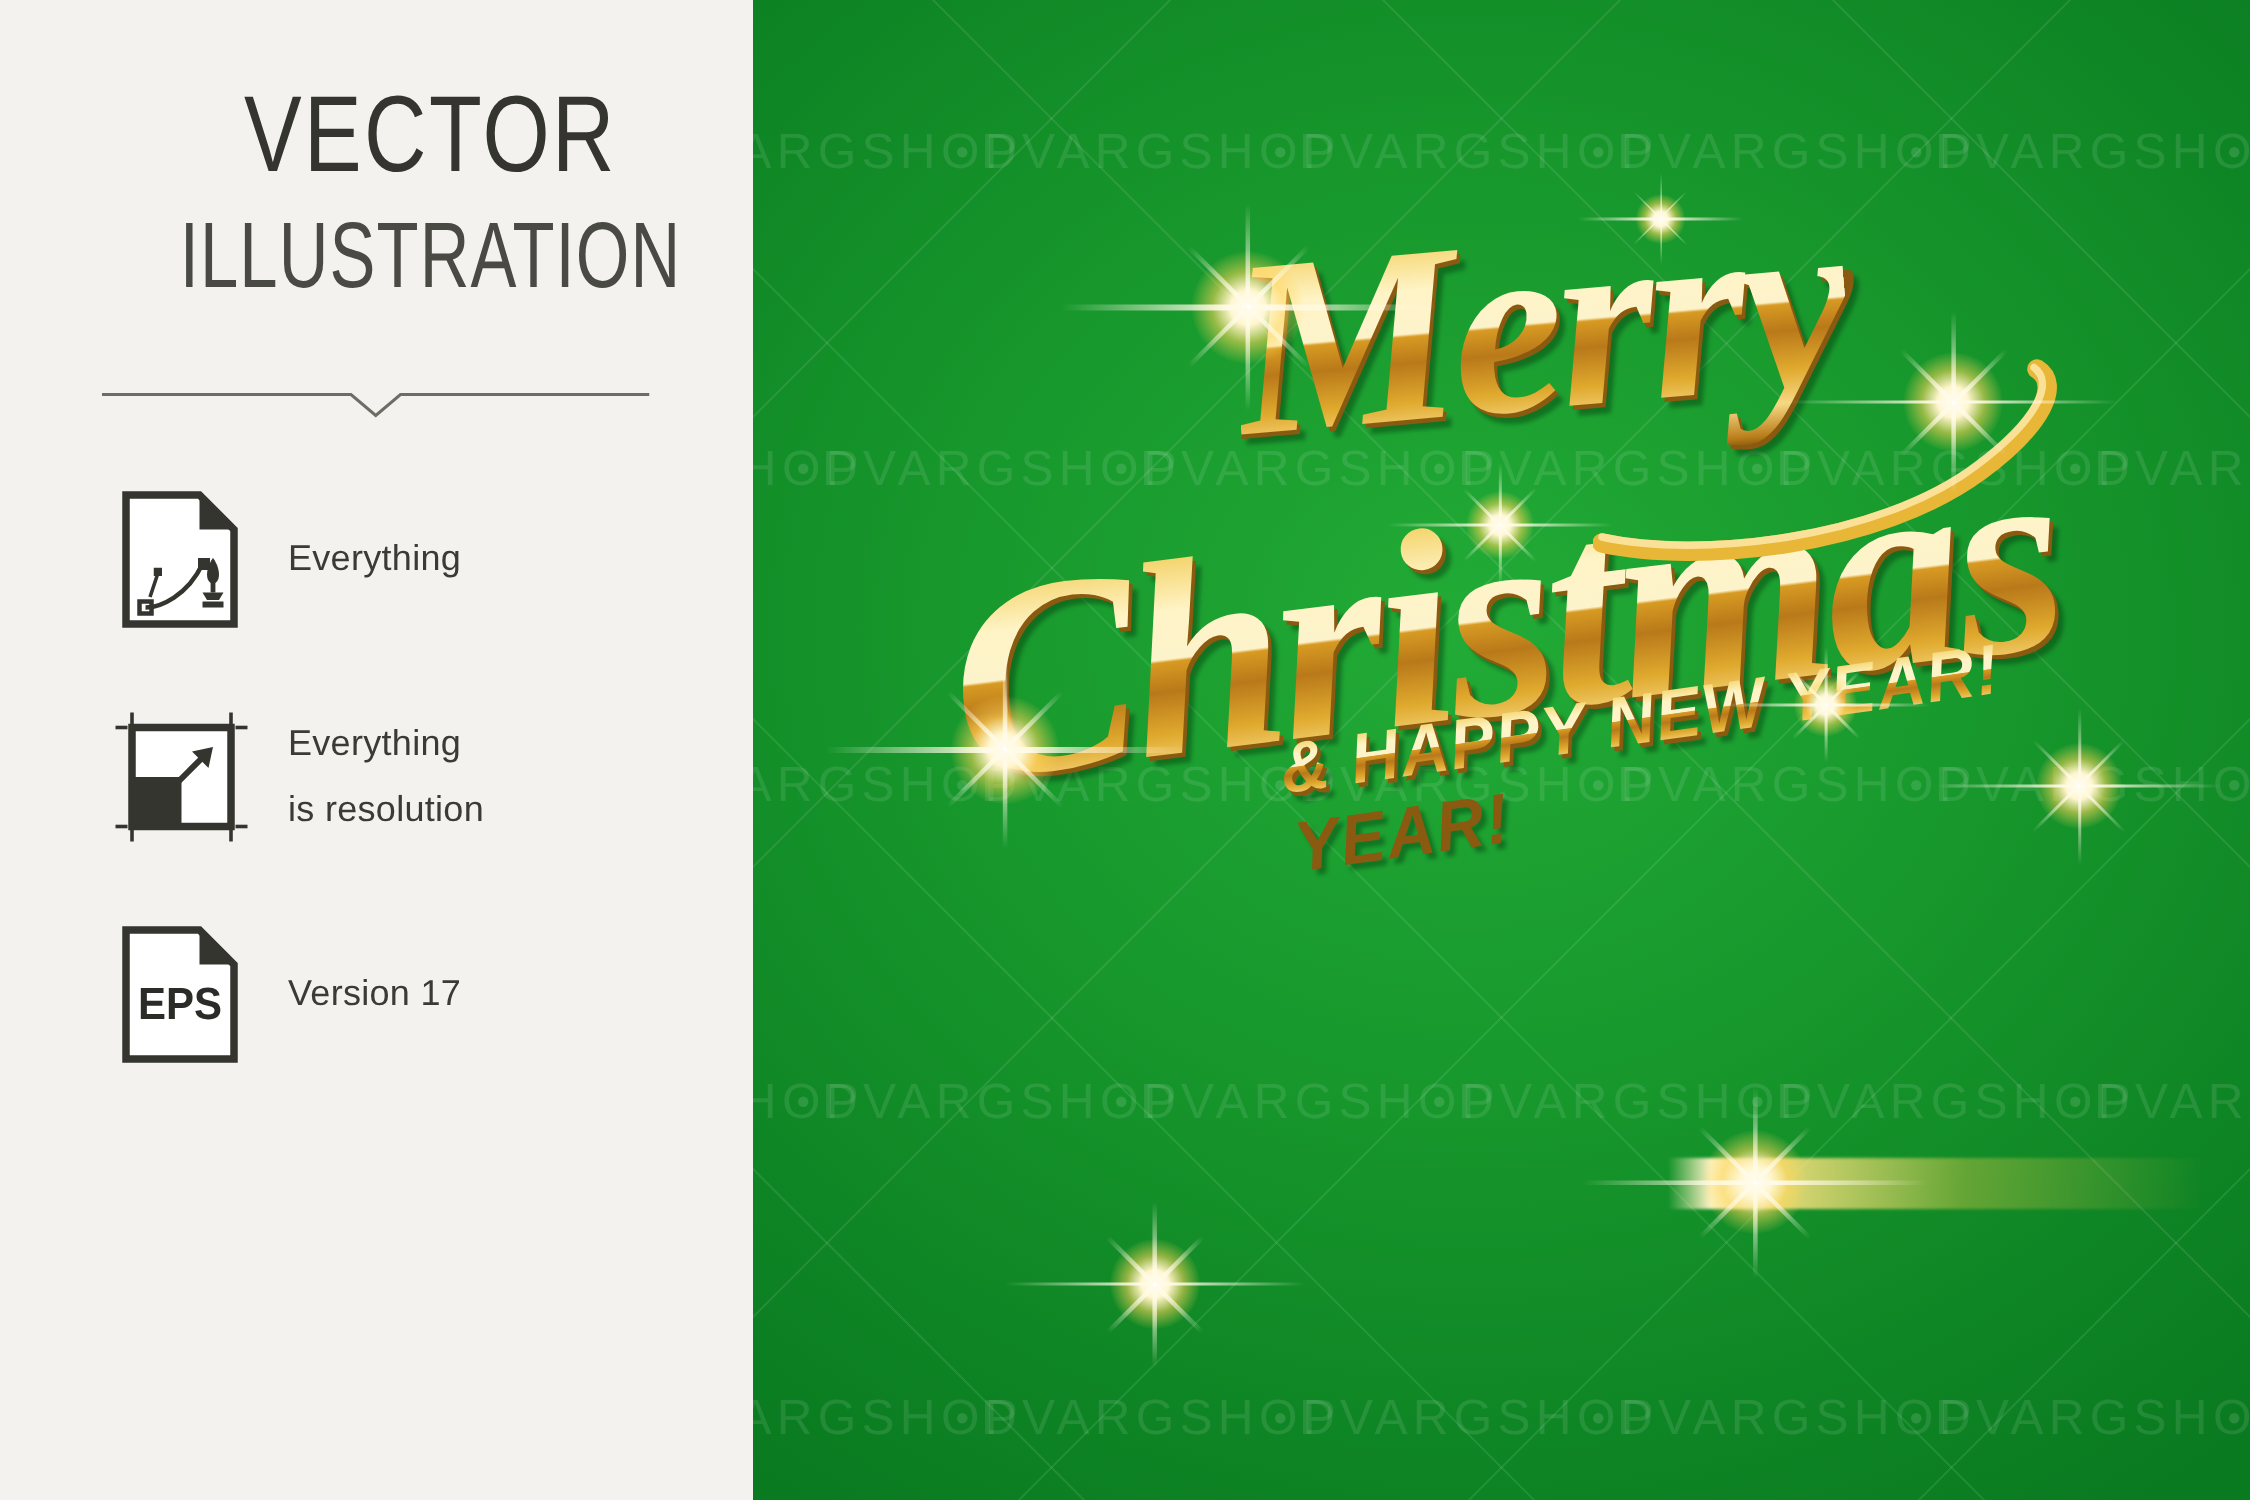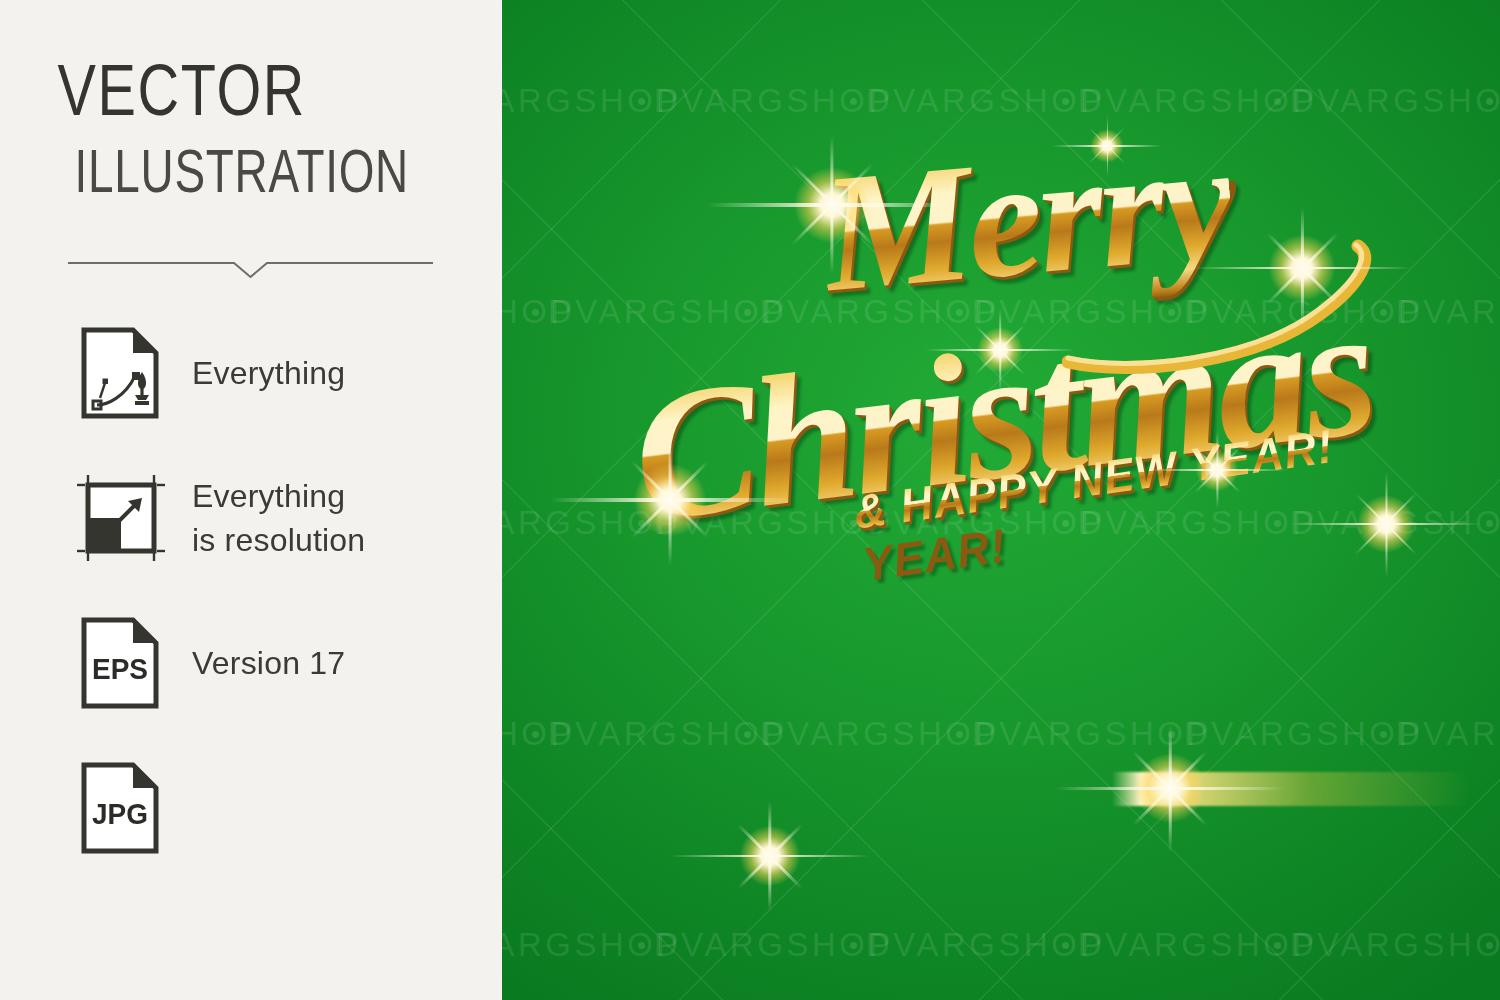--- a/index.html
+++ b/index.html
@@ -10,20 +10,21 @@
   }
   #stage{position:relative;width:1500px;height:1000px;overflow:hidden;}
 
   
   #left-panel{
     position:absolute;left:0;top:0;width:502px;height:1000px;
     background:#f4f2ee;
   }
   #headline{
     position:absolute;left:0;top:52px;width:574px;
+    text-align:center;
   }
   #title-main{
     font-family:"Liberation Sans","DejaVu Sans",sans-serif;
     font-size:72px;line-height:76px;font-weight:400;
     letter-spacing:2px;color:#35352f;
     transform:scaleX(0.80);transform-origin:center center;
   }
   #title-sub{
     font-family:"Liberation Sans","DejaVu Sans",sans-serif;
     font-size:62px;line-height:70px;font-weight:300;
@@ -36,21 +37,21 @@
   #features{position:absolute;left:0;top:300px;width:502px;}
   .feature-row{
     position:relative;height:145px;
     display:flex;align-items:center;
   }
   .feature-icon{
     width:100px;min-width:100px;margin-left:70px;
     display:flex;align-items:center;justify-content:center;
   }
   .feature-label{
-    font-size:32px;line-height:44px;font-weight:300;
+    font-size:24px;line-height:44px;font-weight:300;
     color:#3a3a36;letter-spacing:0.2px;
     margin-left:22px;
   }
   .feature-label span{display:block;}
 
   
   #art-panel{
     position:absolute;left:502px;top:0;width:998px;height:1000px;
     overflow:hidden;
     background:
@@ -224,27 +225,20 @@
             <path d="M52 3 L75 26 H52 Z" fill="#35352f"></path>
             <text x="39" y="62" text-anchor="middle" fill="#2b2b27" font-family="Liberation Sans, DejaVu Sans, sans-serif" font-size="30" font-weight="bold" textLength="56" lengthAdjust="spacingAndGlyphs">EPS</text>
           </svg>
         </div>
         <div class="feature-label">
           <span>Version 17</span>
         </div>
       </div>
 
       <div class="feature-row">
-        <div class="feature-icon">
-          <svg width="78" height="92" viewBox="0 0 78 92">
-            <path d="M3 3 H52 L75 26 V89 H3 Z" fill="#ffffff" stroke="#35352f" stroke-width="5" stroke-linejoin="miter"></path>
-            <path d="M52 3 L75 26 H52 Z" fill="#35352f"></path>
-            <text x="39" y="62" text-anchor="middle" fill="#2b2b27" font-family="Liberation Sans, DejaVu Sans, sans-serif" font-size="30" font-weight="bold" textLength="56" lengthAdjust="spacingAndGlyphs">JPG</text>
-          </svg>
-        </div>
       </div>
 
     </div>
   </div>
 
   <div id="art-panel">
 
     <div id="hatch"></div>
     <div id="wm-layer">
         <div class="wm" style="left: -60px; top: 82px;">DVARGSH<i>O</i>P</div>

